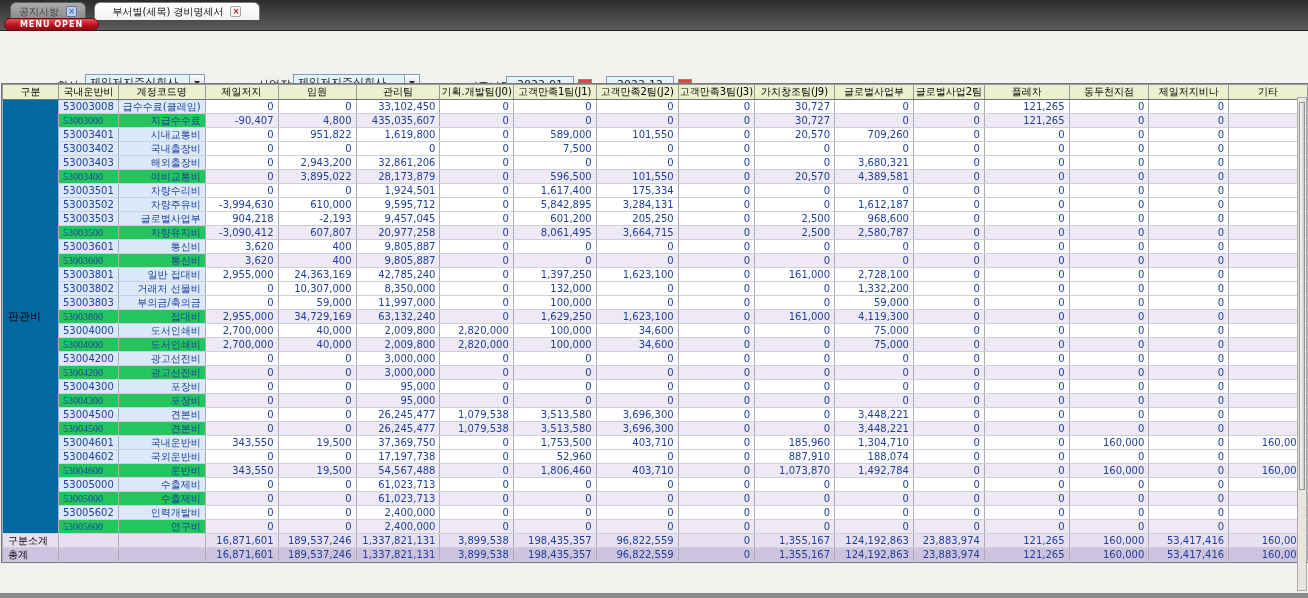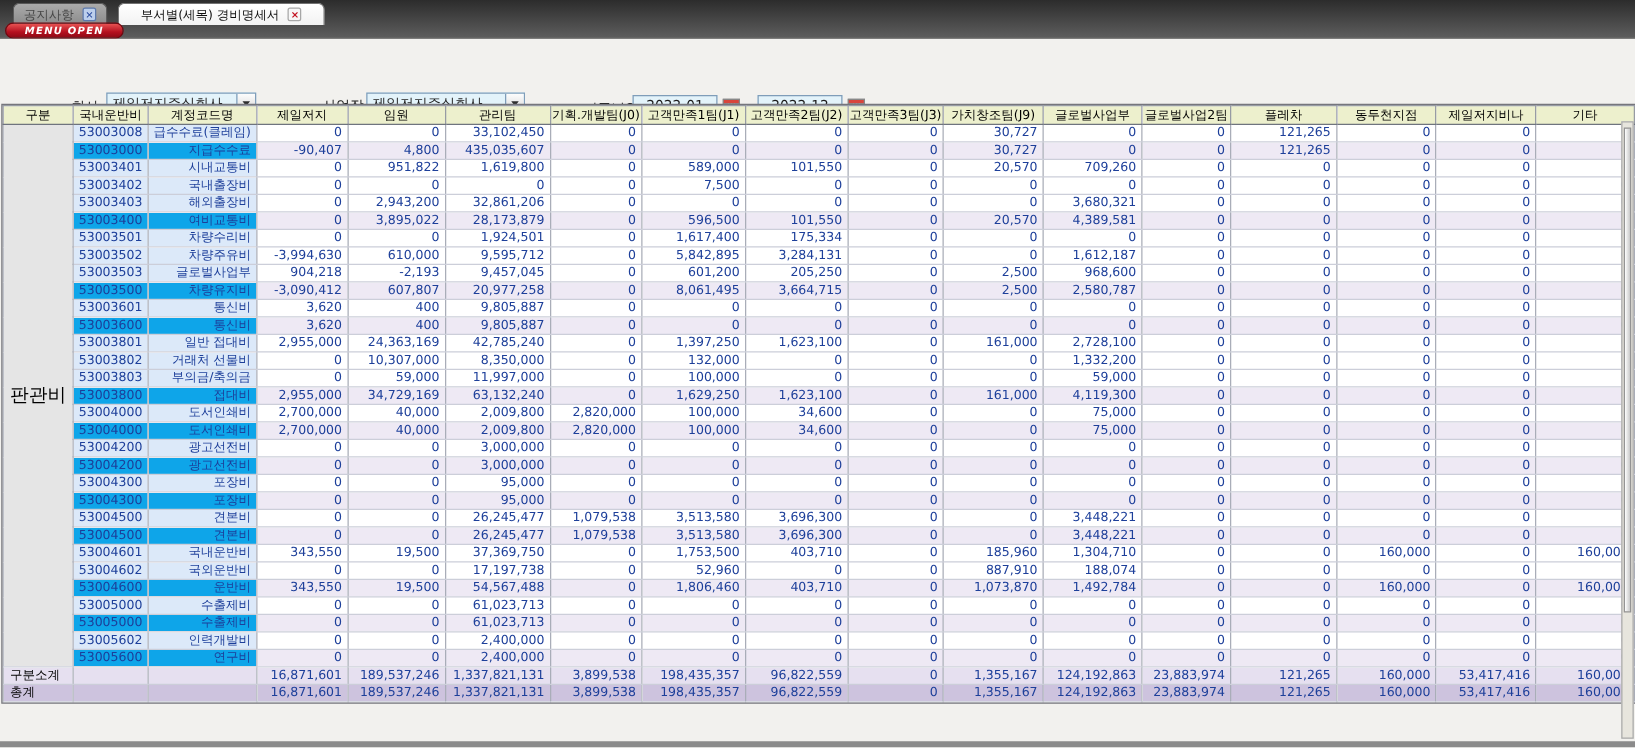--- a/index.html
+++ b/index.html
@@ -14,21 +14,21 @@
          justify-content:center; gap:7px; padding:0 8px; white-space:nowrap; }
   .tab.inactive { background:linear-gradient(#ababab,#8b8b8b); color:#474747; border:1px solid #5e5e5e; border-bottom:none; }
   .tab.active { background:linear-gradient(#ffffff,#f2f2f2); color:#101010; border:1px solid #7b7b7b; border-bottom:none; min-width:166px; }
   .tab-close { width:11px; height:11px; border-radius:2px; font-size:8px; line-height:10px; text-align:center; display:inline-block; }
   .tab-close.blue { background:#bccfec; color:#24459c; border:1px solid #5c79ad; }
   .tab-close.red  { background:#f7f7f7; color:#c31220; border:1px solid #a7a7a7; font-weight:bold; }
 
   .menu-open { position:absolute; top:18px; left:4px; width:95px; height:13px;
                background:linear-gradient(#e85353,#b5101f 60%,#8e0a16);
                border:1px solid #6f0810; border-radius:7px; color:#fff; font-size:8px; font-weight:bold;
-               font-style:italic; letter-spacing:1px; display:flex; align-items:center; justify-content:center;text-align:right; }
+               letter-spacing:1px; display:flex; align-items:center; justify-content:center;text-align:right; }
 
   
   .filters { position:absolute; top:31px; left:0; width:1308px; height:52px; background:#f2f1ee; }
   .flabel { position:absolute; font-size:11px; color:#141414; white-space:nowrap; }
   .combo { position:absolute; height:17px; background:#e3f3fa; border:1px solid #7f9db9;
            display:flex; align-items:center; font-size:11px; color:#1c1c1c; padding-left:4px; white-space:nowrap; overflow:hidden; }
   .combo .arrow { margin-left:auto; width:15px; height:15px; background:linear-gradient(#fdfdfd,#d6d6d6);
                   border-left:1px solid #7f9db9; display:flex; align-items:center; justify-content:center; flex:0 0 15px; }
   .tri { width:0; height:0; border-left:3.5px solid transparent; border-right:3.5px solid transparent; border-top:4.5px solid #2e2e2e; }
   .datebox { position:absolute; height:16px; background:#e3f3fa; border:1px solid #7f9db9;
@@ -45,23 +45,23 @@
   .grid th { background:#edf0cd; border:1px solid #979ba4; border-bottom:1px solid #6f747e;
              height:11px; font-weight:normal; font-size:10px; color:#000; padding:0 1px;
              white-space:nowrap; overflow:hidden; }
   .grid td { border-left:1px solid #a9adb8; border-right:1px solid #a9adb8;
              border-top:1px solid #ccced9; border-bottom:1px solid #ccced9;
              height:14px; line-height:13px; font-size:10px; color:#1d3f9a;
              padding:0 4px; white-space:nowrap; overflow:hidden; }
   .grid td.code { background:#dce9f9; text-align:left; }
   .grid td.name { background:#dce9f9; text-align:right; }
   .grid td.num  { background:#ffffff; text-align:right; }
-  .grid tr.sum td.code, .grid tr.sum td.name { background:#0ea5e9; }
+  .grid tr.sum td.code, .grid tr.sum td.name { background:#22c55e;font-family:Liberation Serif, serif; }
   .grid tr.sum td.num { background:#eee9f4; }
-  .grid td.group { background:#e5e5e5; color:#000; text-align:left; padding-left:5px; font-size:15px; vertical-align:middle; }
+  .grid td.group { background:#0369a1; color:#000; text-align:left; padding-left:5px; font-size:11px; vertical-align:middle; }
   .grid tr.subtotal td { background:#e6e0f0; }
   .grid tr.total td { background:#cdc3de; border-top:1px solid #be185d; }
   .grid td.rlabel { color:#000; text-align:left; padding-left:5px; }
 
   
   .vscroll { position:absolute; top:97px; right:1px; width:10px; height:494px;
              background:#e7e5dd; border:1px solid #a9a9a9; }
   .vthumb { position:absolute; top:4px; left:1px; width:6px; height:388px;
             background:linear-gradient(90deg,#fdfdfd,#c9c9c9); border:1px solid #949494; }
   .bottombar { position:absolute; top:593px; left:0; width:1308px; height:5px; background:#8b8b8b; }

